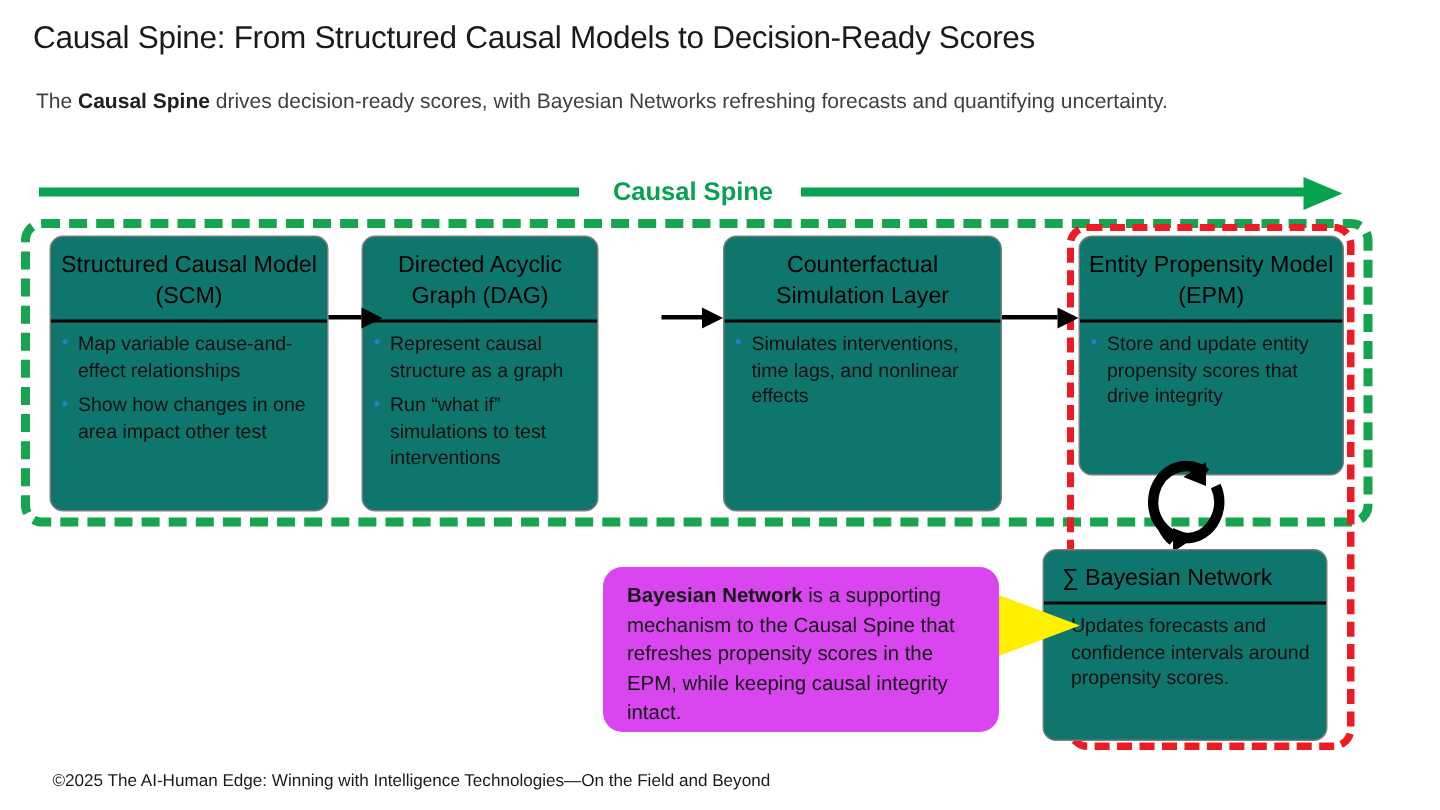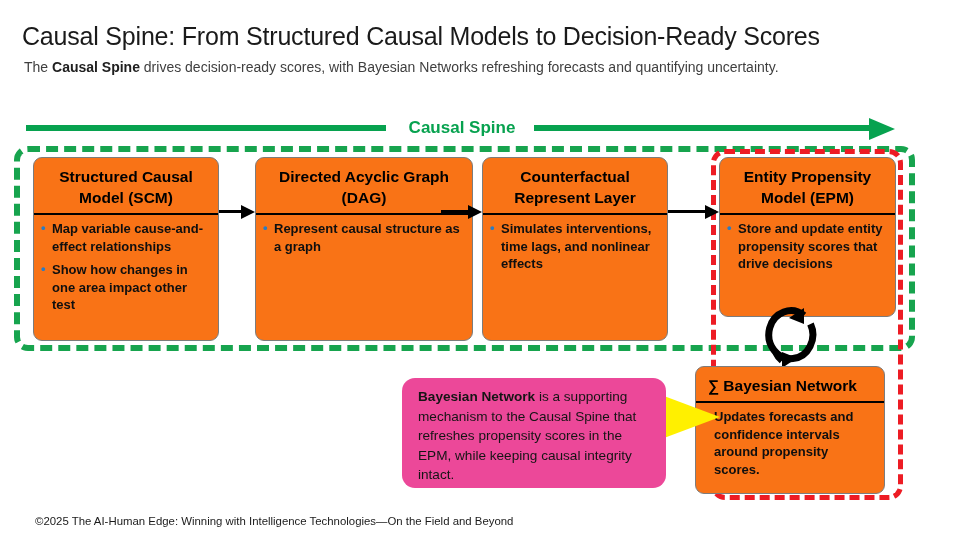--- a/index.html
+++ b/index.html
@@ -13,23 +13,23 @@
     position: relative;
     overflow: hidden;
     font-family: "Liberation Sans", sans-serif;
     color: #000000;
   }
 
   
   .slide-title {
     position: absolute;
     left: 22px;
-    top: 20px;
+    top: 10px;
     width: 920px;
-    font-size: 25px;
+    font-size: 21px;
     line-height: 32px;
     font-weight: 400;
     color: #1a1a1a;
     letter-spacing: -0.2px;
   }
   .slide-subtitle {
     position: absolute;
     left: 24px;
     top: 54px;
     width: 905px;
@@ -95,25 +95,24 @@
     height: 351px;
     border: 5px dashed #ED1C24;
     border-radius: 14px;
     box-sizing: border-box;
   }
 
   
   .card {
     position: absolute;
     box-sizing: border-box;
-    background: #f97316;
+    background: #0f766e;
     border: 1.4px solid #7c7c7c;
     border-radius: 9px;
     overflow: hidden;
-    font-weight: bold;
   }
   .card-head {
     text-align: center;
     font-size: 15.5px;
     line-height: 21px;
     padding: 8px 6px 5px 6px;
     color: #000000;
     border-bottom: 2px solid #000000;
   }
   .card-body {
@@ -136,21 +135,21 @@
     content: "•";
     position: absolute;
     left: 0;
     top: -1px;
     color: #2B7CC4;
     font-size: 13px;
   }
 
   
   #card-scm { left: 33px;  top: 157px; width: 186px; height: 184px; }
-  #card-dag { left: 255px; top: 157px; width: 218px; height: 184px; }
+  #card-dag { left: 241px; top: 157px; width: 158px; height: 184px; }
   #card-csl { left: 482px; top: 157px; width: 186px; height: 184px; }
   #card-epm { left: 719px; top: 157px; width: 177px; height: 160px; }
   #card-bn  { left: 695px; top: 366px; width: 190px; height: 128px; }
 
   #card-bn .card-head { text-align: left; padding-left: 12px; }
 
   
   .connector {
     position: absolute;
     height: 14px;
@@ -186,21 +185,21 @@
     height: 62px;
   }
 
   
   .callout {
     position: absolute;
     left: 402px;
     top: 378px;
     width: 264px;
     height: 110px;
-    background: #ec4899;
+    background: #d946ef;
     border-radius: 13px;
     box-sizing: border-box;
     padding: 9px 14px 8px 16px;
     font-size: 13.6px;
     line-height: 19.6px;
     color: #151515;
   }
   .callout b { font-weight: bold; }
   .callout-tail {
     position: absolute;
@@ -247,38 +246,39 @@
       <li>Show how changes in one area impact other test</li>
     </ul>
   </div>
 </div>
 
 <div class="card" id="card-dag">
   <div class="card-head">Directed Acyclic Graph (DAG)</div>
   <div class="card-body">
     <ul class="bullets">
       <li>Represent causal structure as a graph</li>
+      <li>Run “what if” simulations to test interventions</li>
     </ul>
   </div>
 </div>
 
 <div class="card" id="card-csl">
-  <div class="card-head">Counterfactual Represent Layer</div>
+  <div class="card-head">Counterfactual Simulation Layer</div>
   <div class="card-body">
     <ul class="bullets">
       <li>Simulates interventions, time lags, and nonlinear effects</li>
     </ul>
   </div>
 </div>
 
 <div class="card" id="card-epm">
   <div class="card-head">Entity Propensity Model (EPM)</div>
   <div class="card-body">
     <ul class="bullets">
-      <li>Store and update entity propensity scores that drive decisions</li>
+      <li>Store and update entity propensity scores that drive integrity</li>
     </ul>
   </div>
 </div>
 
 <div class="connector" id="conn-1">
   <div class="shaft"></div>
   <div class="head"></div>
 </div>
 <div class="connector" id="conn-2">
   <div class="shaft"></div>

